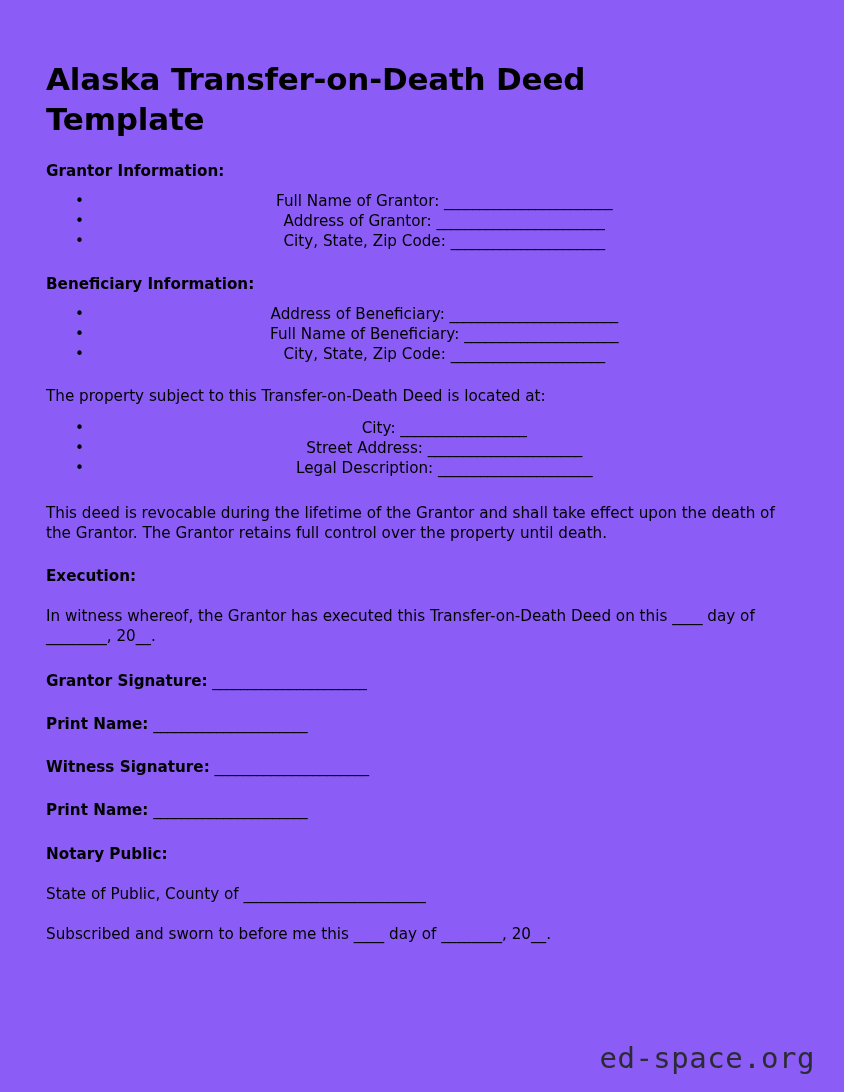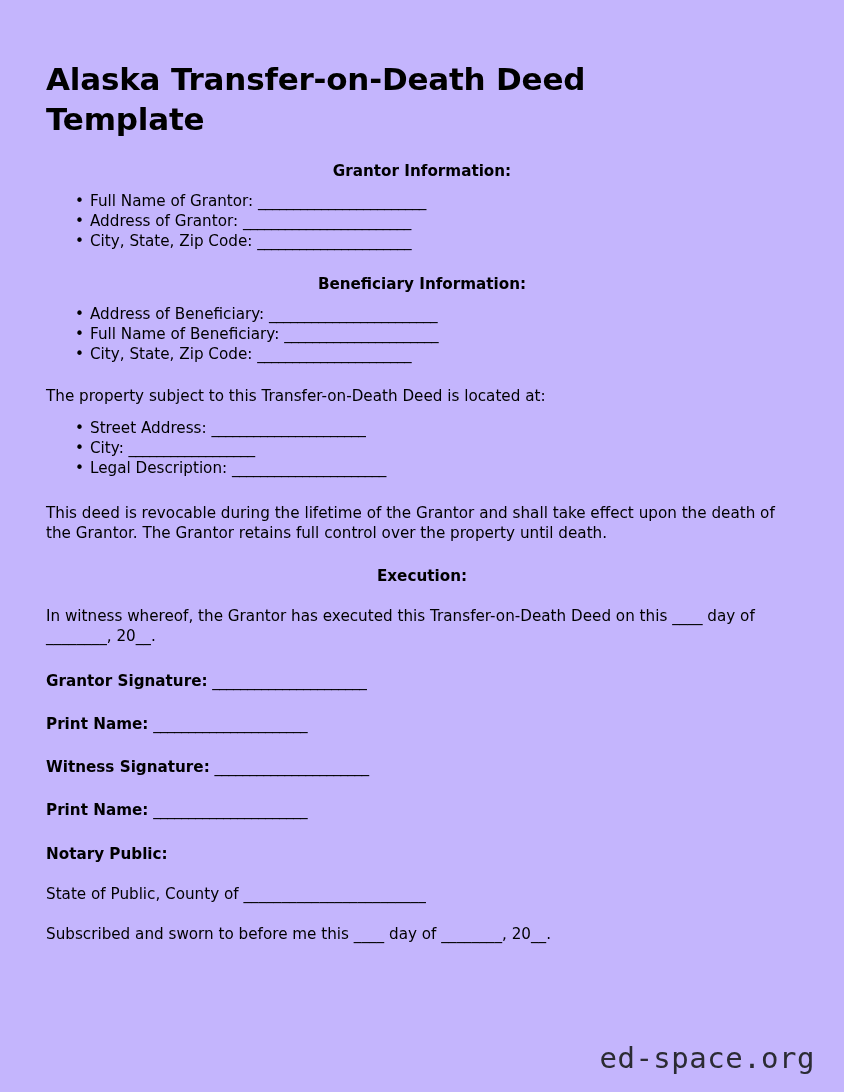--- a/index.html
+++ b/index.html
@@ -11,21 +11,21 @@
     width: 844px;
     height: 1092px;
     font-family: "DejaVu Sans", sans-serif;
     color: #000000;
     overflow: hidden;
     position: relative;
   }
   #page {
     position: absolute;
     inset: 0;
-    background: #c4b5fd;
+    background: #8b5cf6;
     box-sizing: border-box;
     padding: 46px 46px 0 46px;
   }
   .doc-title {
     font-size: 31px;
     font-weight: bold;
     line-height: 1.28;
     letter-spacing: -0.2px;
     margin: 14px 0 0 0;
     max-width: 640px;
@@ -39,34 +39,34 @@
     color: #000;
   }
   .para.tight {
     margin-top: 22px;
   }
   .section-head {
     font-size: 15.2px;
     font-weight: bold;
     margin: 23px 0 0 0;
     color: #000;
-    text-align: center;
   }
   ul.fields {
     list-style: none;
     margin: 12px 0 0 0;
     padding: 0 0 0 29px;
   }
   ul.fields li {
     font-size: 15.2px;
     line-height: 1.31;
     position: relative;
     padding-left: 15px;
     white-space: nowrap;
     color: #000;
+    text-align: center;
   }
   ul.fields li::before {
     content: "\2022";
     position: absolute;
     left: 0;
     top: 0;
     font-size: 15.2px;
     line-height: 1.31;
   }
   .blank {
@@ -141,26 +141,26 @@
     </li>
     <li>
       <span>City, State, Zip Code:</span>
       <span class="blank">______________________</span>
     </li>
   </ul>
 
   <p class="para tight">The property subject to this Transfer-on-Death Deed is located at:</p>
   <ul class="fields">
     <li>
+      <span>City:</span>
+      <span class="blank">__________________</span>
+    </li>
+    <li>
       <span>Street Address:</span>
       <span class="blank">______________________</span>
-    </li>
-    <li>
-      <span>City:</span>
-      <span class="blank">__________________</span>
     </li>
     <li>
       <span>Legal Description:</span>
       <span class="blank">______________________</span>
     </li>
   </ul>
 
   <p class="para">This deed is revocable during the lifetime of the Grantor and shall take effect upon the death of the Grantor. The Grantor retains full control over the property until death.</p>
 
   <h2 class="section-head">Execution:</h2>

